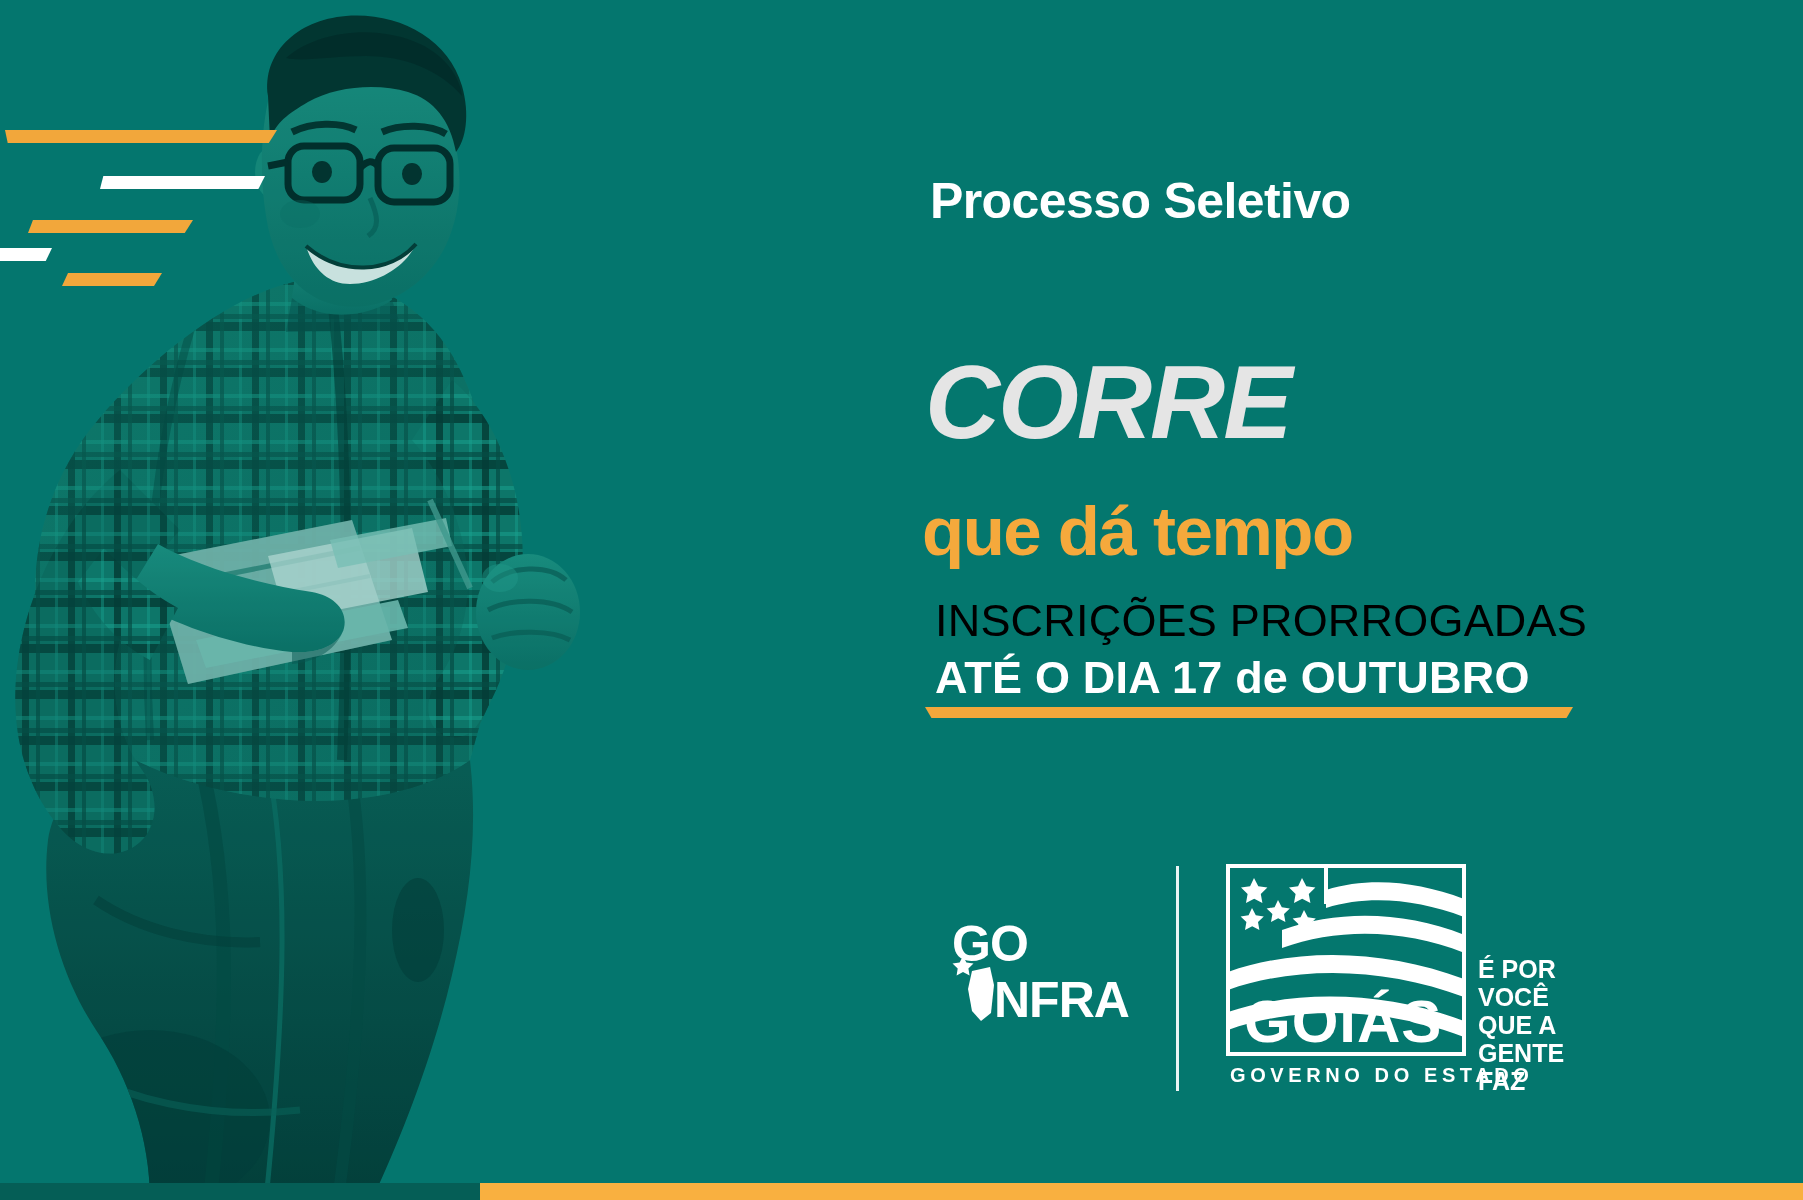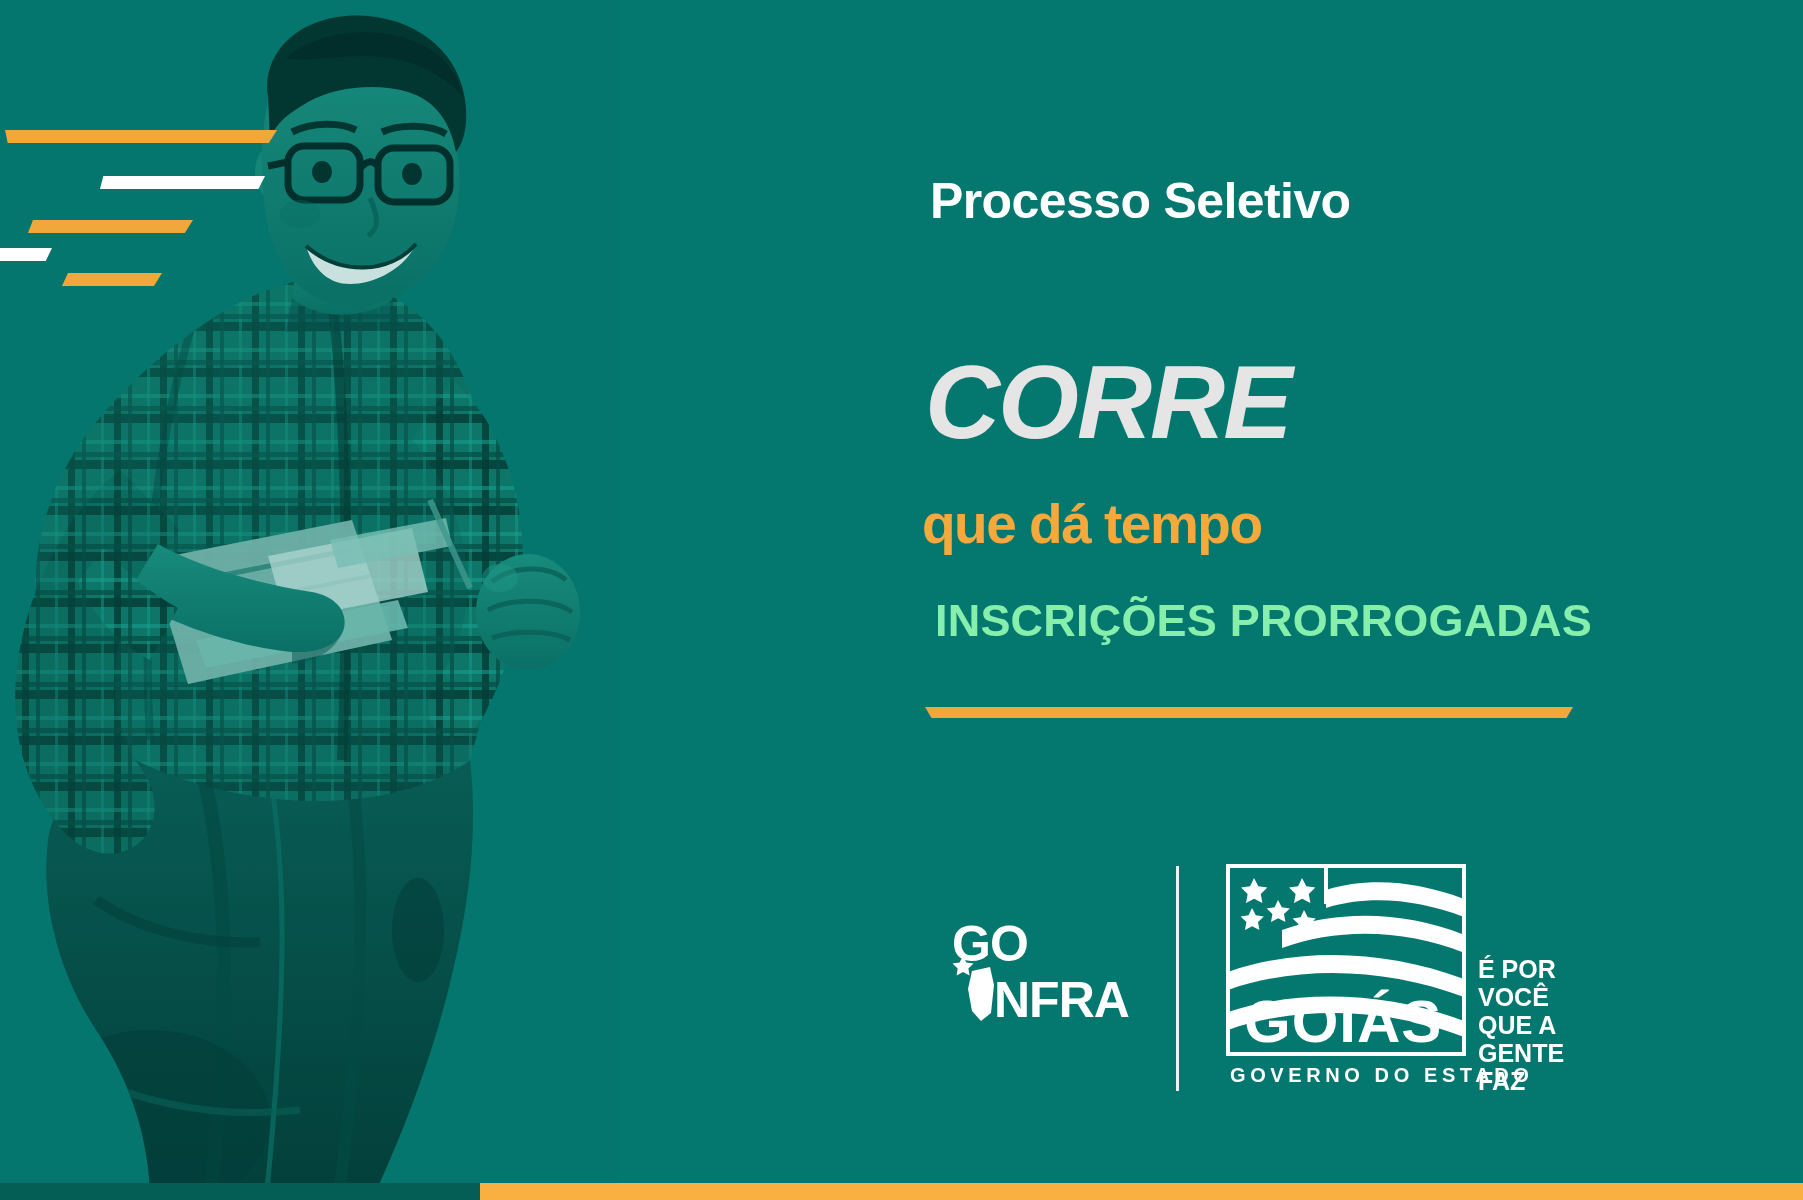--- a/index.html
+++ b/index.html
@@ -69,32 +69,32 @@
     font-weight:bold;
     font-style:italic;
     letter-spacing:-2px;
     line-height:1;
   }
 
   .sub {
     position:absolute;
     left:-8px; top:497px;
     color:#f5a93c;
-    font-size:55px;
+    font-size:69px;
     font-weight:bold;
     letter-spacing:-1.5px;
     line-height:1;
   }
 
   .inscr {
     position:absolute;
     left:5px; top:598px;
-    color:#86efac;
+    color:#000000;
     font-size:45px;
-    font-weight:bold;
+    font-weight:normal;
     letter-spacing:0.2px;
     line-height:1;
   }
 
   .ate {
     position:absolute;
     left:5px; top:655px;
     color:#ffffff;
     font-size:45px;
     font-weight:bold;
@@ -304,20 +304,21 @@
 
     <div class="kicker">
       <div>Processo Seletivo</div>
     </div>
 
     <div class="corre">CORRE</div>
 
     <div class="sub">que dá tempo</div>
 
     <div class="inscr">INSCRIÇÕES PRORROGADAS</div>
+    <div class="ate">ATÉ O DIA 17 de OUTUBRO</div>
     <div class="date-rule"></div>
 
     <div class="logo-row">
 
       <div class="goinfra">
         <svg viewBox="0 0 190 115" xmlns="http://www.w3.org/2000/svg" aria-hidden="true">
           <text x="2" y="46" fill="#ffffff" font-family="Liberation Sans, sans-serif" font-size="50" font-weight="bold" letter-spacing="-1">GO</text>
 
           <g>
             <path d="M22 56 L40 52 L44 70 L41 98 L31 106 L22 96 L18 74 Z" fill="#ffffff"></path>

